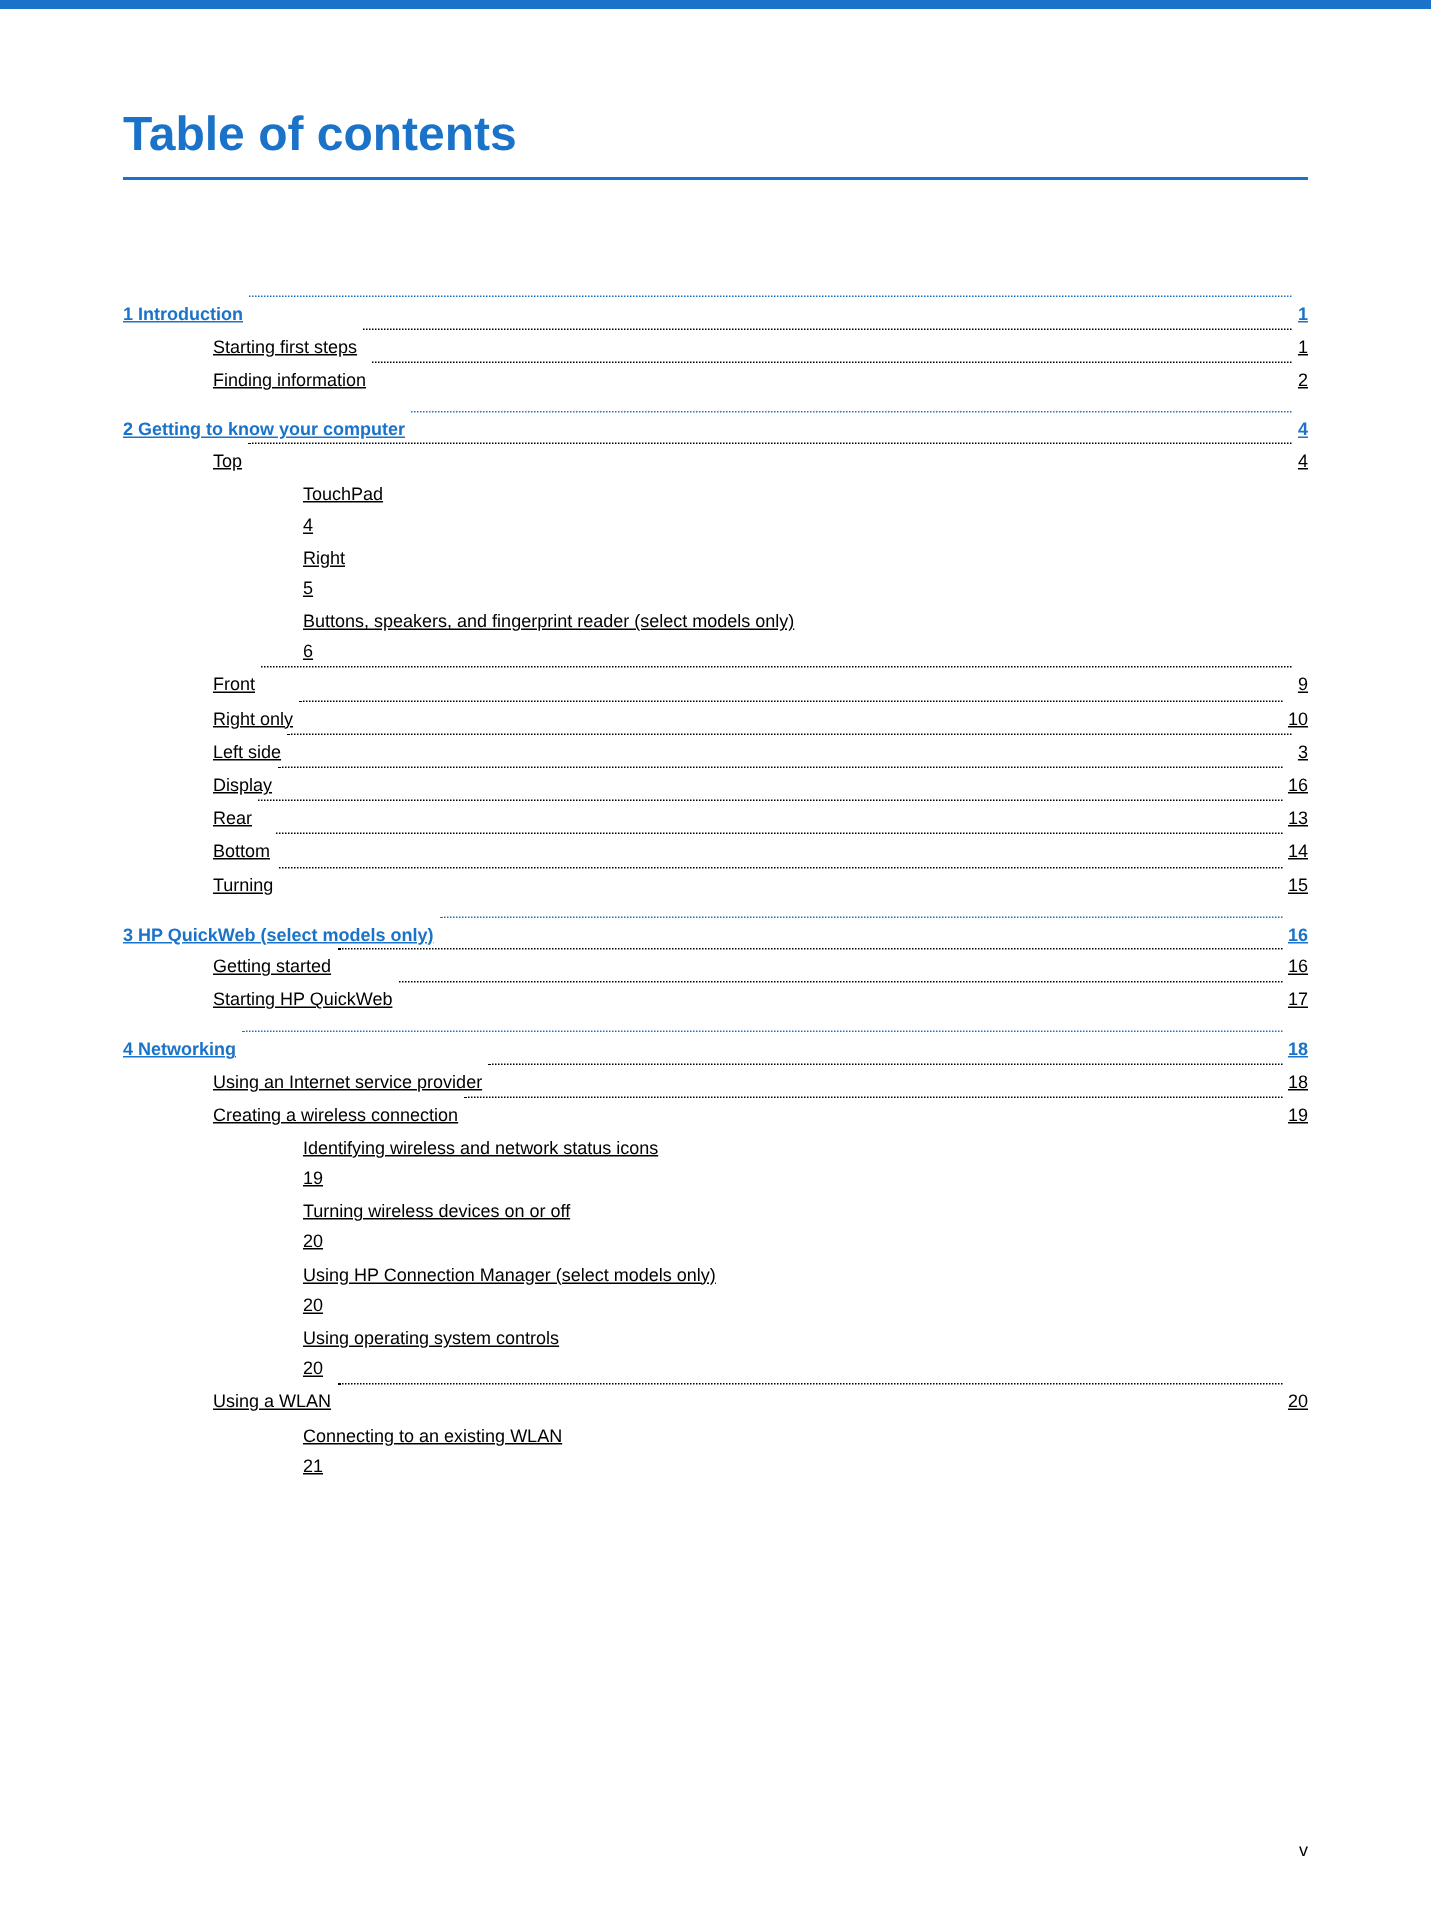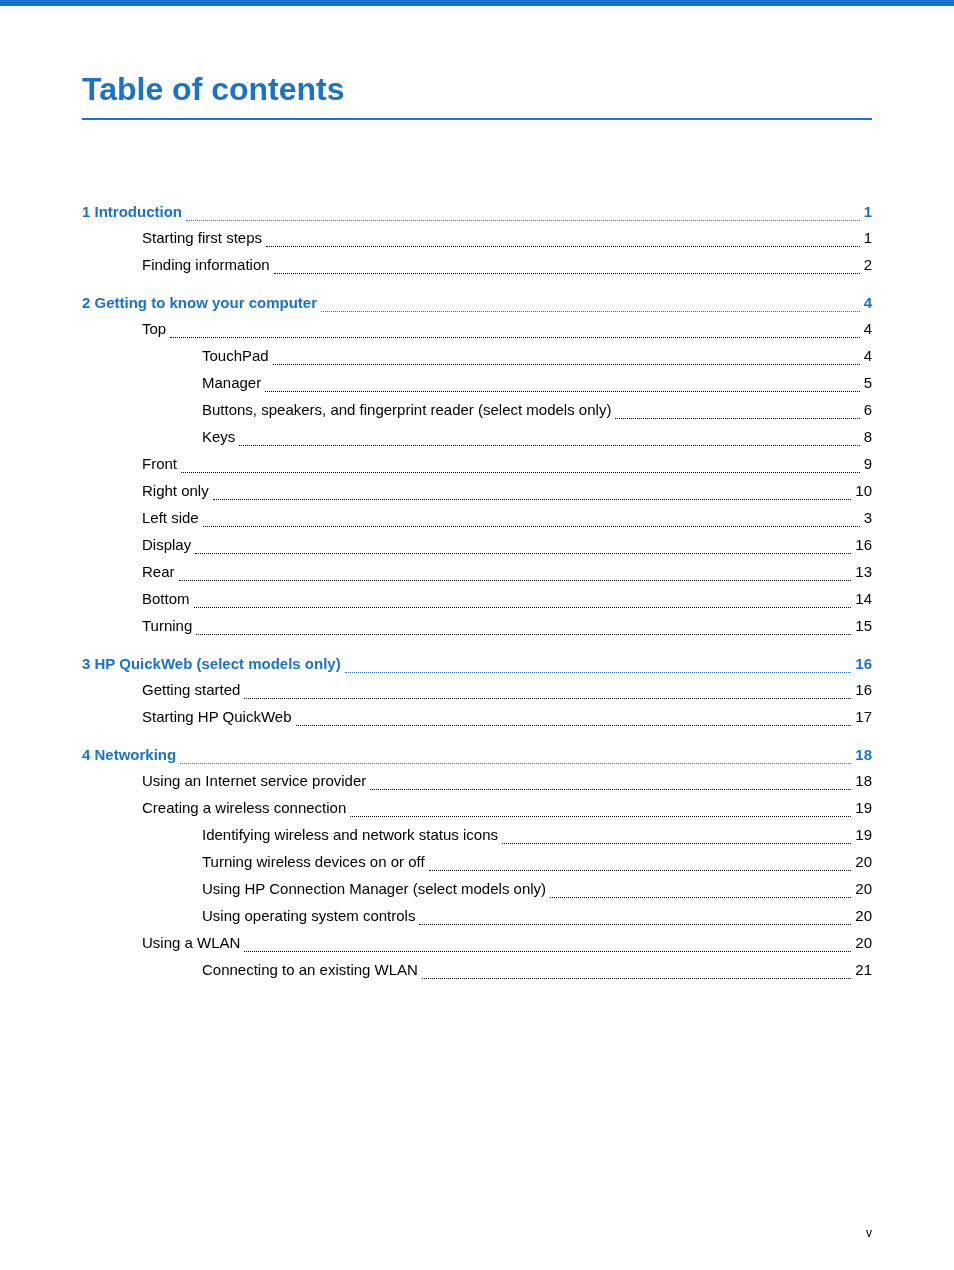--- a/index.html
+++ b/index.html
@@ -46,40 +46,42 @@
       color: #1a73c8;
       line-height: 1.2;
     }
 
     .toc-content {
       margin-top: 80px;
     }
 
     .toc-entry {
       display: flex;
-      align-items: flex-end;
+      align-items: flex-start;
       margin-bottom: 3px;
-      font-size: 15px;
+      font-size: 12px;
       color: #000000;
       line-height: 1.6;
+      text-decoration: underline;
     }
 
     .toc-entry.chapter {
       color: #1a73c8;
       font-weight: bold;
       margin-top: 14px;
       margin-bottom: 2px;
     }
 
     .toc-entry.level1 {
       padding-left: 60px;
     }
 
     .toc-entry.level2 {
       padding-left: 120px;
+      flex-direction: column;
     }
 
     .entry-text {
       white-space: nowrap;
       flex-shrink: 0;
     }
 
     .entry-dots {
       flex: 1;
       border-bottom: 1px dotted #000;
@@ -145,33 +147,28 @@
         <span class="entry-text">Top</span>
         <span class="entry-dots"></span>
         <span class="entry-page">4</span>
       </div>
       <div class="toc-entry level2">
         <span class="entry-text">TouchPad</span>
         <span class="entry-dots"></span>
         <span class="entry-page">4</span>
       </div>
       <div class="toc-entry level2">
-        <span class="entry-text">Manager</span>
+        <span class="entry-text">Right</span>
         <span class="entry-dots"></span>
         <span class="entry-page">5</span>
       </div>
       <div class="toc-entry level2">
         <span class="entry-text">Buttons, speakers, and fingerprint reader (select models only)</span>
         <span class="entry-dots"></span>
         <span class="entry-page">6</span>
-      </div>
-      <div class="toc-entry level2">
-        <span class="entry-text">Keys</span>
-        <span class="entry-dots"></span>
-        <span class="entry-page">8</span>
       </div>
       <div class="toc-entry level1">
         <span class="entry-text">Front</span>
         <span class="entry-dots"></span>
         <span class="entry-page">9</span>
       </div>
       <div class="toc-entry level1">
         <span class="entry-text">Right only</span>
         <span class="entry-dots"></span>
         <span class="entry-page">10</span>

